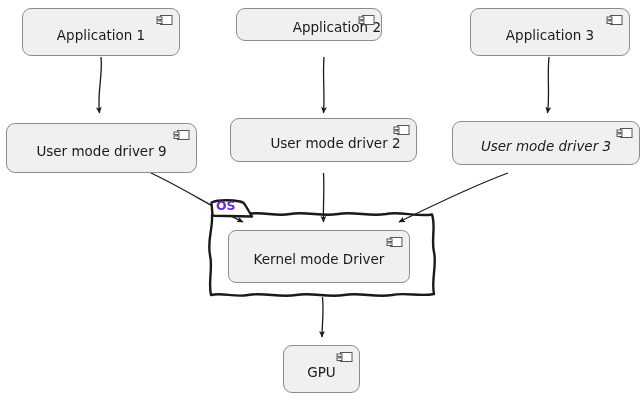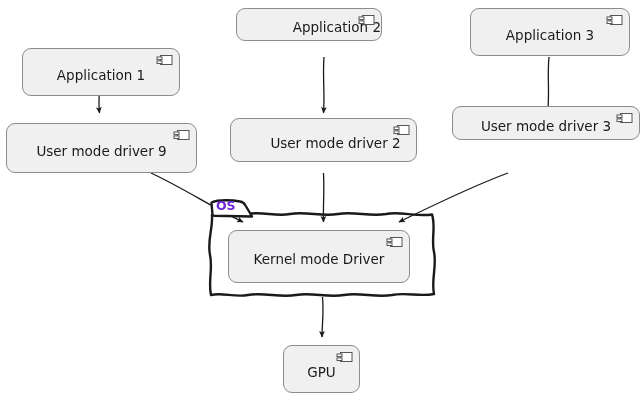--- a/index.html
+++ b/index.html
@@ -113,21 +113,21 @@
                C207,241 213,228 212,215 Z" fill="none" stroke="#1a1a1a" stroke-width="2.4" stroke-linejoin="round"></path>
 
       <path d="M212.5,215 L211.5,202.5 C219,199.5 232,200 240,201.5
                C243,202 244.5,203.5 245.5,205.5
                L252,216.5 L214,215.8 Z" fill="#ffffff" stroke="#1a1a1a" stroke-width="2.4" stroke-linejoin="round"></path>
     </g>
   </svg>
 
   <div id="os-tab-label">OS</div>
 
-  <div class="node zt" style="left:22px; top:8px; width:158px; height:48px;margin-top:40px;">
+  <div class="node zt" style="left:22px; top:8px; width:158px; height:48px;">
     <svg class="comp-icon" viewBox="0 0 17 12">
       <rect x="4.5" y="1.5" width="11.5" height="9" fill="#ffffff" stroke="#555" stroke-width="1"></rect>
       <rect x="1" y="3" width="5" height="2.6" fill="#ffffff" stroke="#555" stroke-width="1"></rect>
       <rect x="1" y="6.9" width="5" height="2.6" fill="#ffffff" stroke="#555" stroke-width="1"></rect>
     </svg>
     <span class="label">Application 1</span>
   </div>
 
   <div class="node zt" style="left:236px; top:8px; width:146px; height:33px;justify-content:flex-end;">
     <svg class="comp-icon" viewBox="0 0 17 12">
@@ -158,30 +158,30 @@
 
   <div class="node zt" style="left:230px; top:118px; width:187px; height:44px;padding-left:24px;">
     <svg class="comp-icon" viewBox="0 0 17 12">
       <rect x="4.5" y="1.5" width="11.5" height="9" fill="#ffffff" stroke="#555" stroke-width="1"></rect>
       <rect x="1" y="3" width="5" height="2.6" fill="#ffffff" stroke="#555" stroke-width="1"></rect>
       <rect x="1" y="6.9" width="5" height="2.6" fill="#ffffff" stroke="#555" stroke-width="1"></rect>
     </svg>
     <span class="label">User mode driver 2</span>
   </div>
 
-  <div class="node zt" style="left:452px; top:106px; width:188px; height:34px;">
+  <div class="node zt" style="left:452px; top:121px; width:188px; height:44px;font-style:italic;">
     <svg class="comp-icon" viewBox="0 0 17 12">
       <rect x="4.5" y="1.5" width="11.5" height="9" fill="#ffffff" stroke="#555" stroke-width="1"></rect>
       <rect x="1" y="3" width="5" height="2.6" fill="#ffffff" stroke="#555" stroke-width="1"></rect>
       <rect x="1" y="6.9" width="5" height="2.6" fill="#ffffff" stroke="#555" stroke-width="1"></rect>
     </svg>
     <span class="label">User mode driver 3</span>
   </div>
 
-  <div class="node" style="left:228px; top:230px; width:182px; height:53px; z-index:5;">
+  <div class="node" style="left:228px; top:230px; width:182px; height:53px; z-index:5;border-radius:8px;">
     <svg class="comp-icon" viewBox="0 0 17 12">
       <rect x="4.5" y="1.5" width="11.5" height="9" fill="#ffffff" stroke="#555" stroke-width="1"></rect>
       <rect x="1" y="3" width="5" height="2.6" fill="#ffffff" stroke="#555" stroke-width="1"></rect>
       <rect x="1" y="6.9" width="5" height="2.6" fill="#ffffff" stroke="#555" stroke-width="1"></rect>
     </svg>
     <span class="label">Kernel mode Driver</span>
   </div>
 
   <div class="node zt" style="left:283px; top:345px; width:77px; height:48px;">
     <svg class="comp-icon" viewBox="0 0 17 12">

